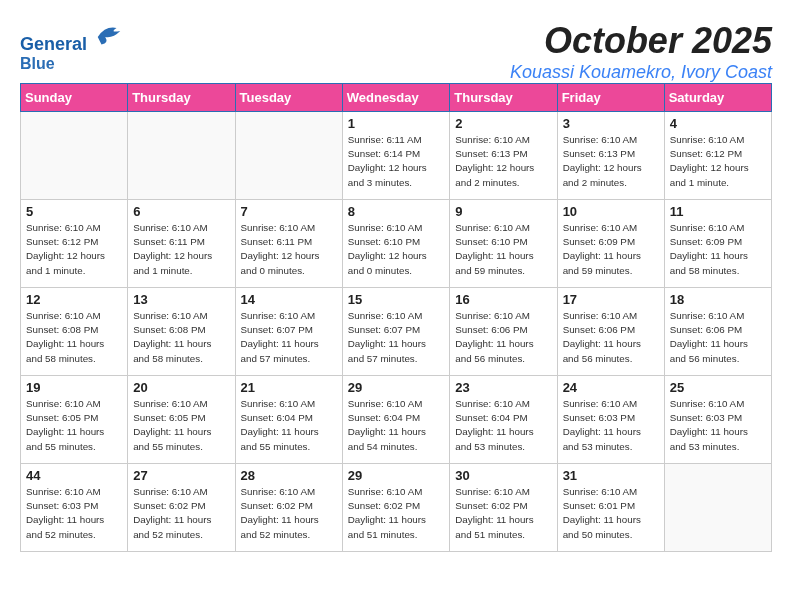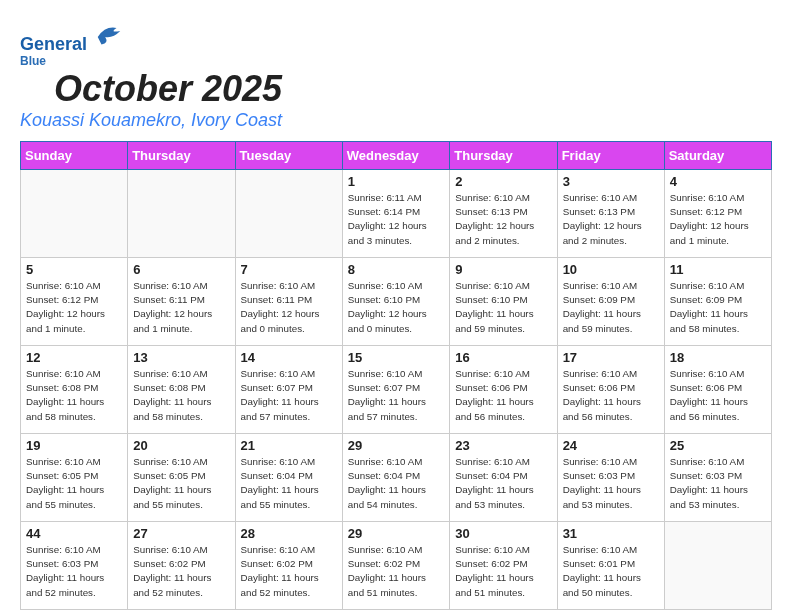--- a/index.html
+++ b/index.html
@@ -7,22 +7,20 @@
       font-family: Arial, sans-serif;
       background: #fff;
       width: 792px;
       min-height: 612px;
       padding: 20px;
     }
     .header {
       display: flex;
       align-items: flex-start;
       justify-content: space-between;
-      margin-bottom: 10px;
-      flex-direction: column;
     }
     .logo {
       display: flex;
       align-items: center;
     }
     .logo-text {
       font-size: 18px;
       font-weight: bold;
       color: #333;
       line-height: 1.1;
@@ -47,21 +45,21 @@
     .subtitle {
       font-size: 18px;
       color: #3b82f6;
     }
     .calendar {
       width: 100%;
       border-collapse: collapse;
       font-size: 10.5px;
     }
     .calendar thead tr th {
-      background-color: #d946ef;
+      background-color: #ec4899;
       color: #fff;
       padding: 6px 4px;
       text-align: left;
       font-size: 13px;
       font-weight: bold;
       border: 1px solid #2a6db5;
     }
     .calendar tbody tr td {
       border: 1px solid #ccc;
       vertical-align: top;
@@ -90,21 +88,21 @@
 
 <div class="header">
   <div class="logo">
     <div>
       <div class="logo-text">
         <span>General</span>
         <svg class="logo-bird" viewBox="0 0 40 35">
           <path d="M5,20 Q15,5 30,8 Q20,15 35,12 Q25,22 15,20 Q20,28 10,30 Z" fill="#2a6db5"></path>
         </svg>
       </div>
-      <div class="logo-text" style="color:#2a6db5; font-size:12px;">Blue</div>
+      <div class="logo-text" style="color:#2a6db5; font-size:16px;">Blue</div>
     </div>
   </div>
   <div class="title-area">
     <div class="month-title">October 2025</div>
     <div class="subtitle">Kouassi Kouamekro, Ivory Coast</div>
   </div>
 </div>
 
 <table class="calendar">
   <thead>

